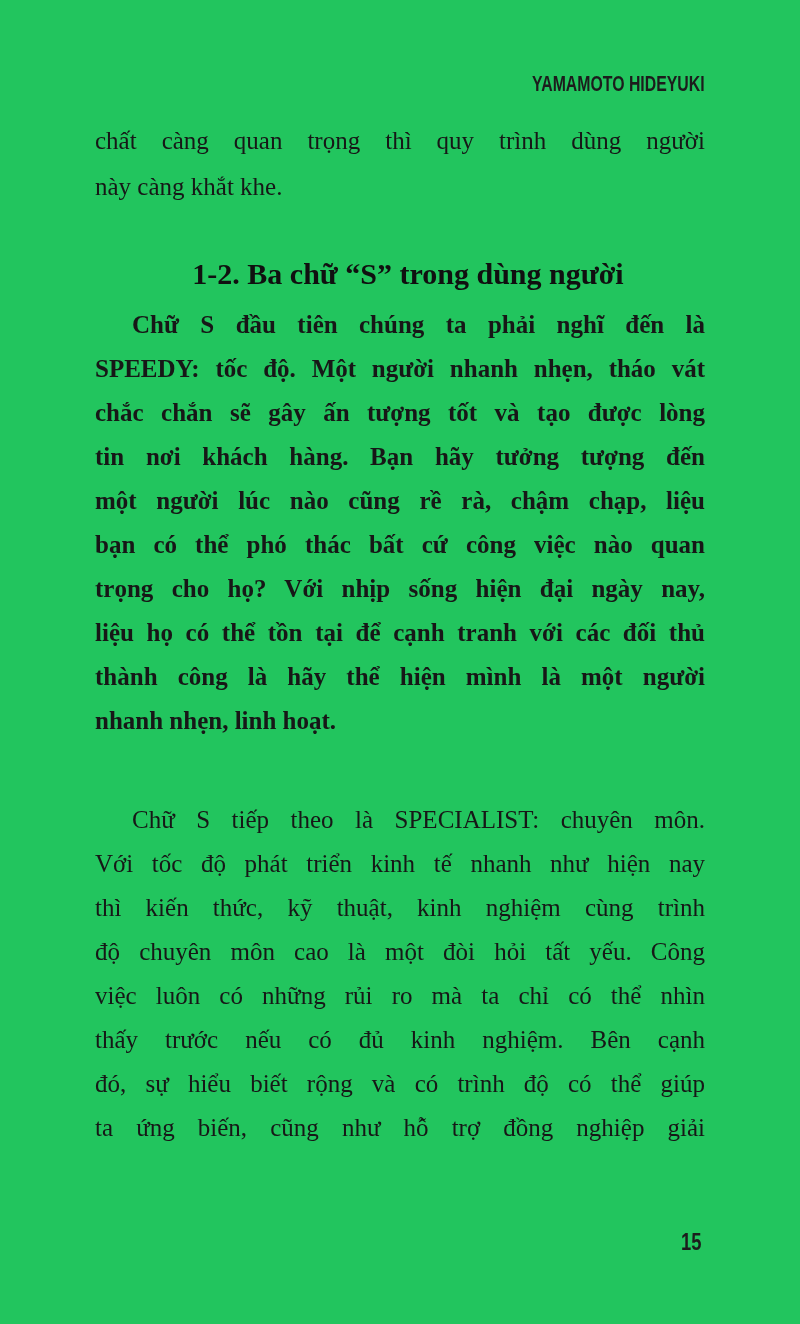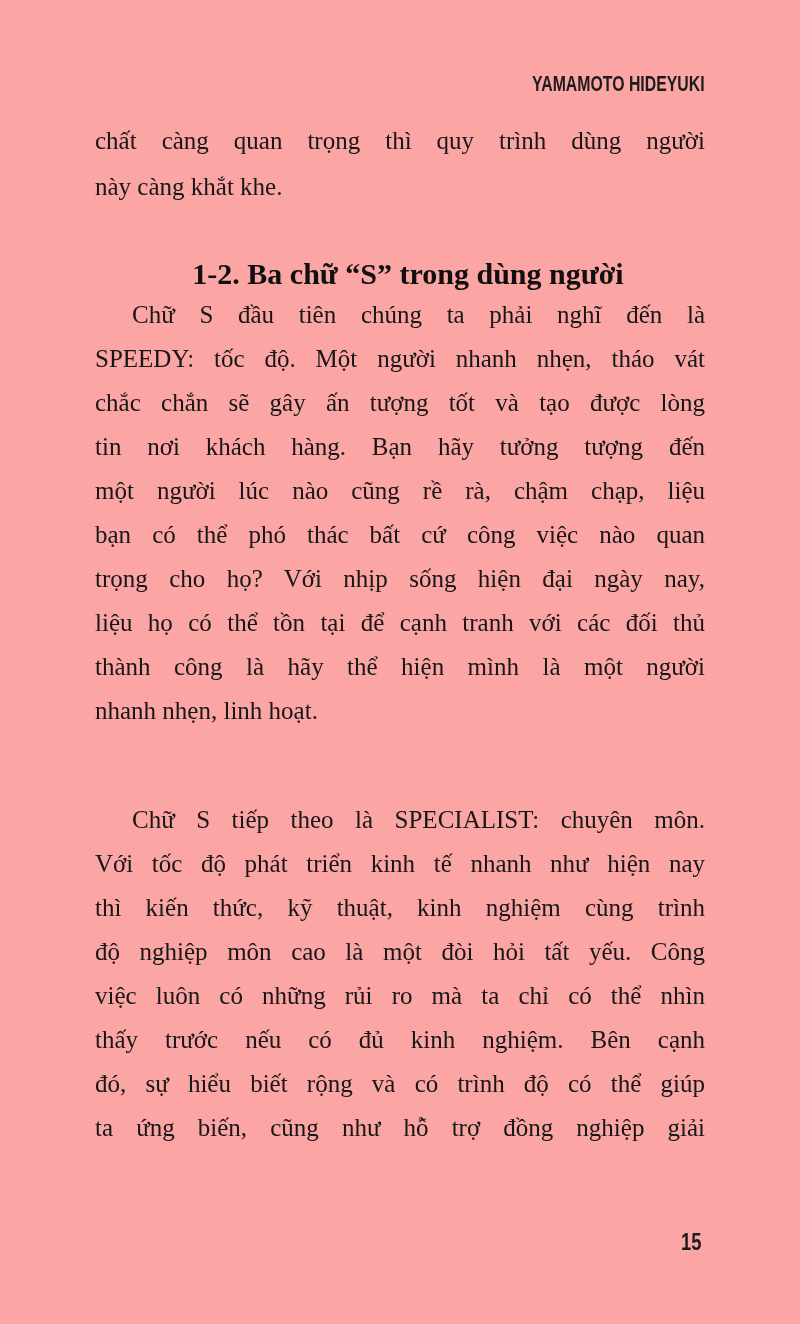--- a/index.html
+++ b/index.html
@@ -4,21 +4,21 @@
 <style>
   html, body {
     margin: 0;
     padding: 0;
     background: #ffffff;
   }
   .page {
     position: relative;
     width: 800px;
     height: 1324px;
-    background: #fca5a5;
+    background: #22c55e;
     font-family: "Liberation Serif", serif;
     color: #171717;
     overflow: hidden;
   }
   .running-header {
     position: absolute;
     top: 71px;
     right: 95px;
     font-family: "Liberation Sans", sans-serif;
     font-weight: 700;
@@ -28,21 +28,21 @@
     transform-origin: 100% 50%;
     color: #1c1c1c;
     white-space: nowrap;
   }
   .para {
     position: absolute;
     left: 95px;
     width: 610px;
   }
   .para-intro   { top: 118px; }
-  .para-speedy  { top: 293px; }
+  .para-speedy  { top: 303px; font-weight: bold; }
   .para-special { top: 798px; }
   .line {
     font-size: 25px;
     line-height: 44px;
     height: 44px;
     white-space: nowrap;
     color: #171717;
   }
   .para-intro .line { line-height: 46px; height: 46px; }
   .just {
@@ -103,21 +103,21 @@
     <div class="line just">trọng cho họ? Với nhịp sống hiện đại ngày nay,</div>
     <div class="line just">liệu họ có thể tồn tại để cạnh tranh với các đối thủ</div>
     <div class="line just">thành công là hãy thể hiện mình là một người</div>
     <div class="line">nhanh nhẹn, linh hoạt.</div>
   </div>
 
   <div class="para para-special">
     <div class="line just indent">Chữ S tiếp theo là SPECIALIST: chuyên môn.</div>
     <div class="line just">Với tốc độ phát triển kinh tế nhanh như hiện nay</div>
     <div class="line just">thì kiến thức, kỹ thuật, kinh nghiệm cùng trình</div>
-    <div class="line just">độ nghiệp môn cao là một đòi hỏi tất yếu. Công</div>
+    <div class="line just">độ chuyên môn cao là một đòi hỏi tất yếu. Công</div>
     <div class="line just">việc luôn có những rủi ro mà ta chỉ có thể nhìn</div>
     <div class="line just">thấy trước nếu có đủ kinh nghiệm. Bên cạnh</div>
     <div class="line just">đó, sự hiểu biết rộng và có trình độ có thể giúp</div>
     <div class="line just">ta ứng biến, cũng như hỗ trợ đồng nghiệp giải</div>
   </div>
 
   <div class="page-number">15</div>
 
 </div>
 

